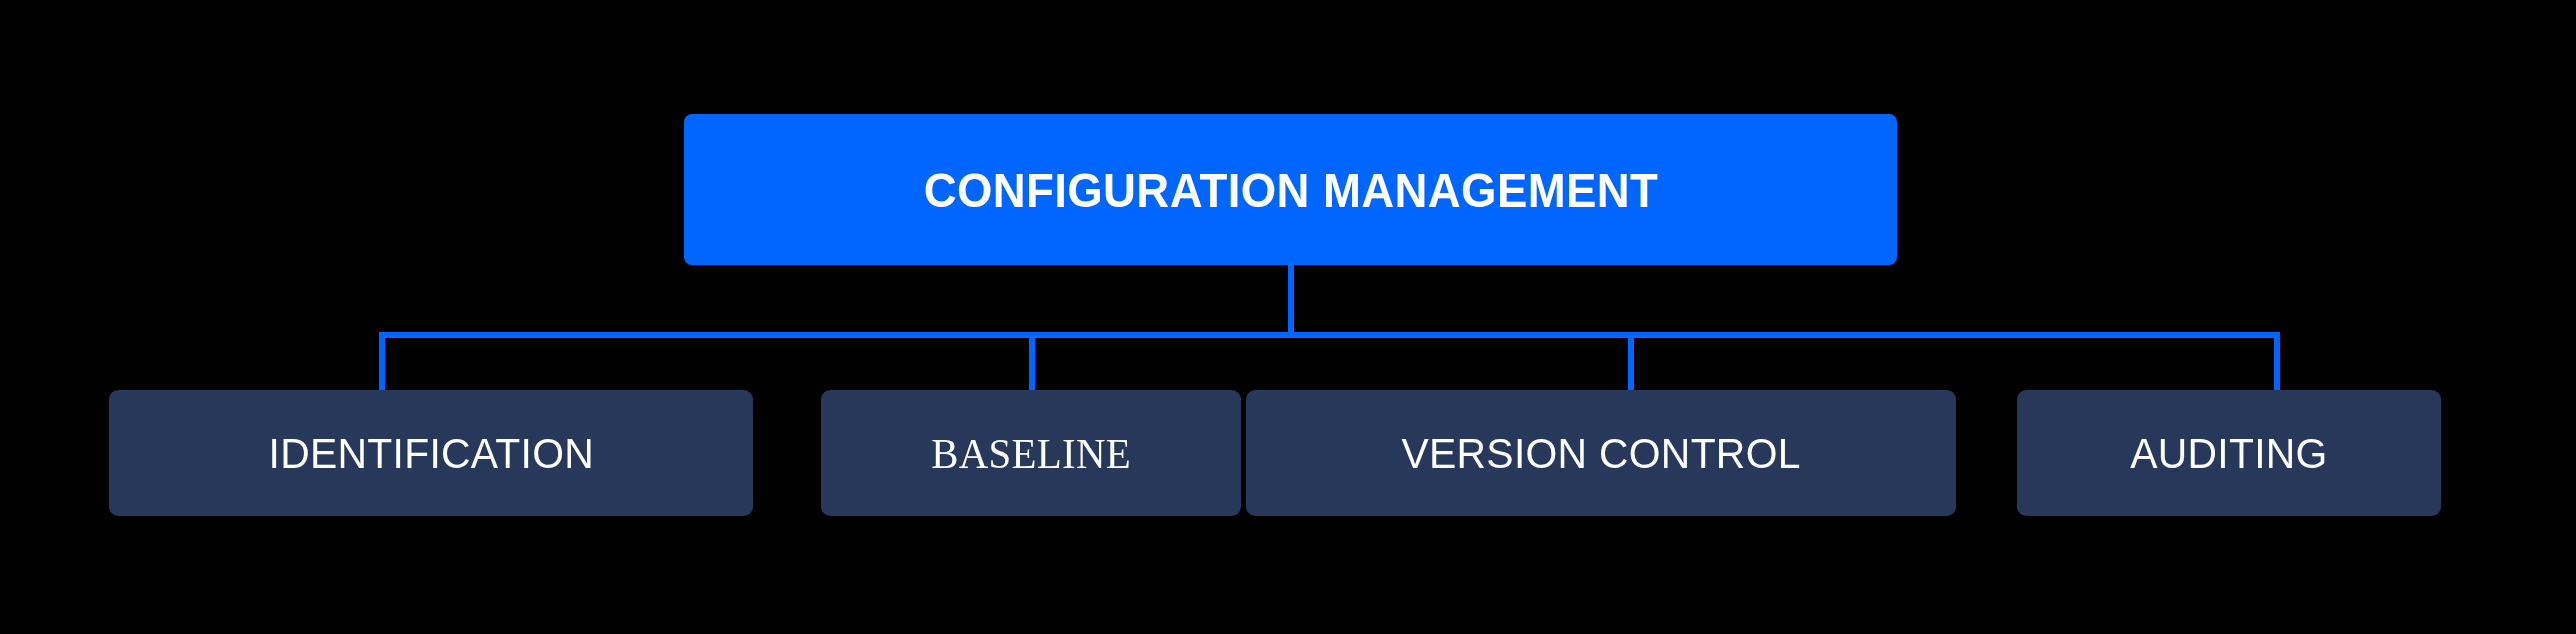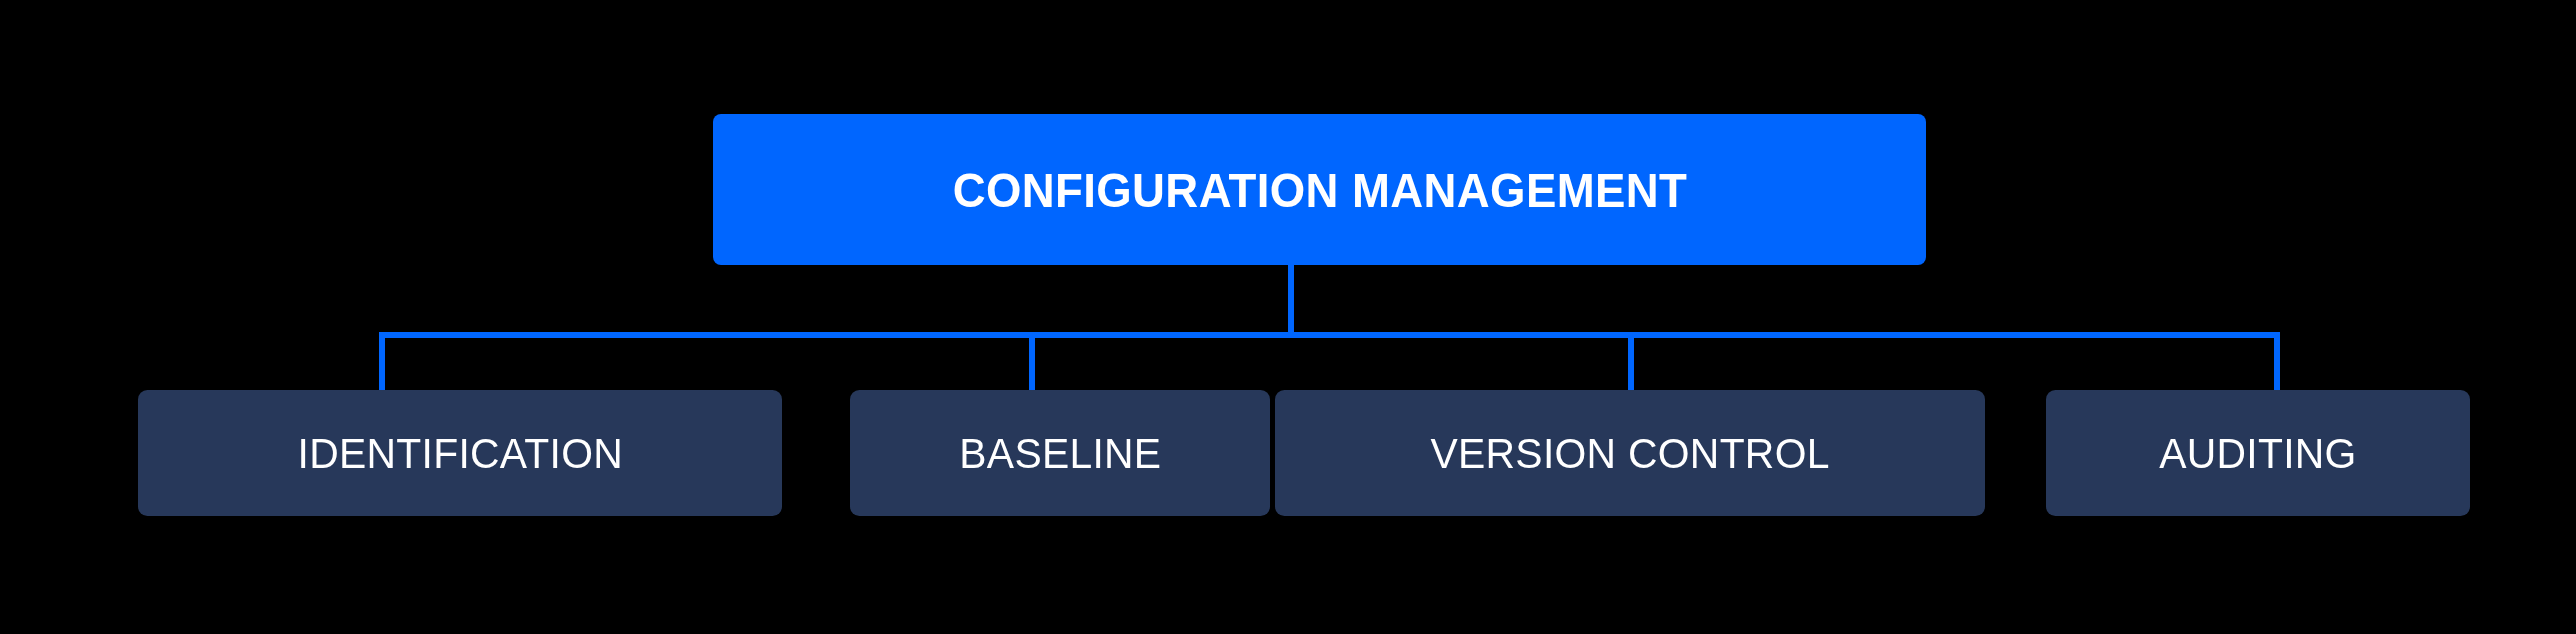--- a/index.html
+++ b/index.html
@@ -22,21 +22,20 @@
   
   .node {
     position: absolute;
     display: flex;
     align-items: center;
     justify-content: center;
     box-sizing: border-box;
     color: #FFFFFF;
     white-space: nowrap;
     user-select: none;
-    margin-left: 29px;
   }
 
   .node-root {
     left: 684px;
     top: 114px;
     width: 1213px;
     height: 151px;
     background: #0066FF;
     border-radius: 8px;
   }
@@ -56,21 +55,21 @@
   }
   .node-child .node-label {
     font-size: 43px;
     font-weight: 400;
     letter-spacing: 0.3px;
     transform: scaleX(0.95);
     transform-origin: center;
   }
 
   .child-0 { left: 109px;  width: 644px; }
-  .child-1 { left: 821px; width: 420px; }
+  .child-1 { left: 821px; width: 420px; font-family: Liberation Serif, serif; }
   .child-2 { left: 1246px; width: 710px; }
   .child-3 { left: 2017px; width: 424px; align-items: center; }
 
   
   .connector {
     position: absolute;
     background: #0066FF;
   }
   .trunk {
     left: 1288px;

